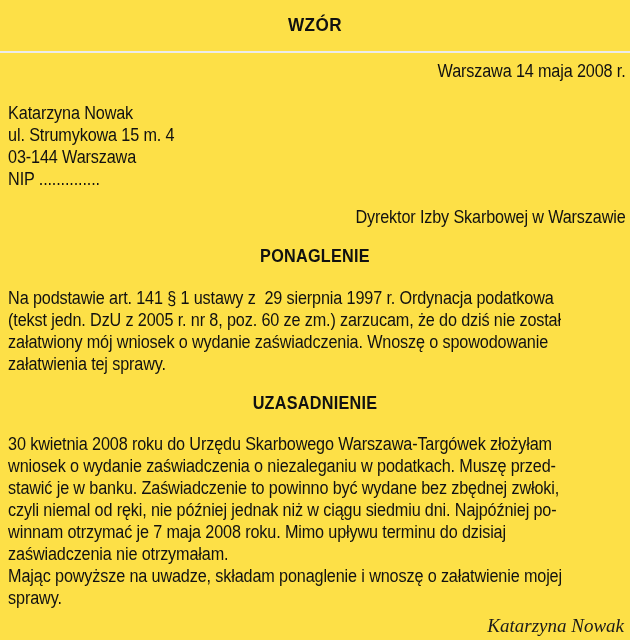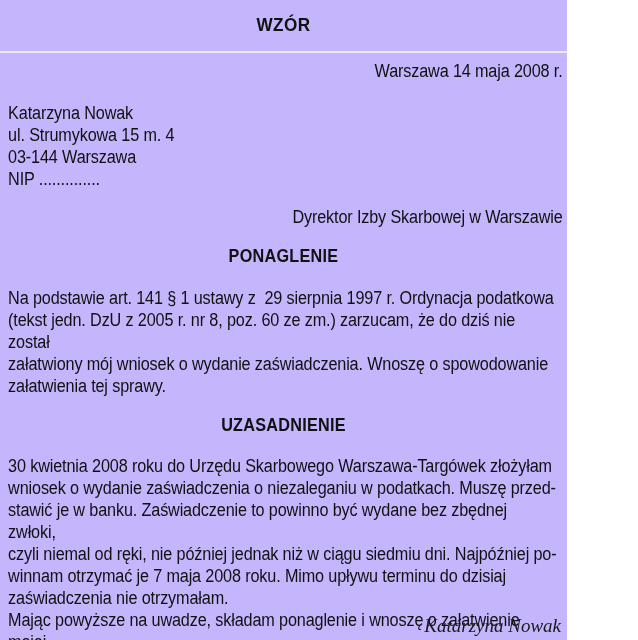--- a/index.html
+++ b/index.html
@@ -1,21 +1,21 @@
 <!DOCTYPE html>
 <html lang="pl"><head>
 <meta charset="utf-8">
 <style>
   * { margin: 0; padding: 0; box-sizing: border-box; }
   html, body { background: #ffffff; }
   .page {
     position: relative;
-    width: 567px;
+    width: 630px;
     height: 640px;
-    background: #c4b5fd;
+    background: #fde047;
     color: #111111;
     font-family: "Liberation Sans", "DejaVu Sans", sans-serif;
     overflow: hidden;
   }
   
   .condensed {
     width: 111.12%;
     transform: scaleX(0.9);
     transform-origin: 0 0;
   }

